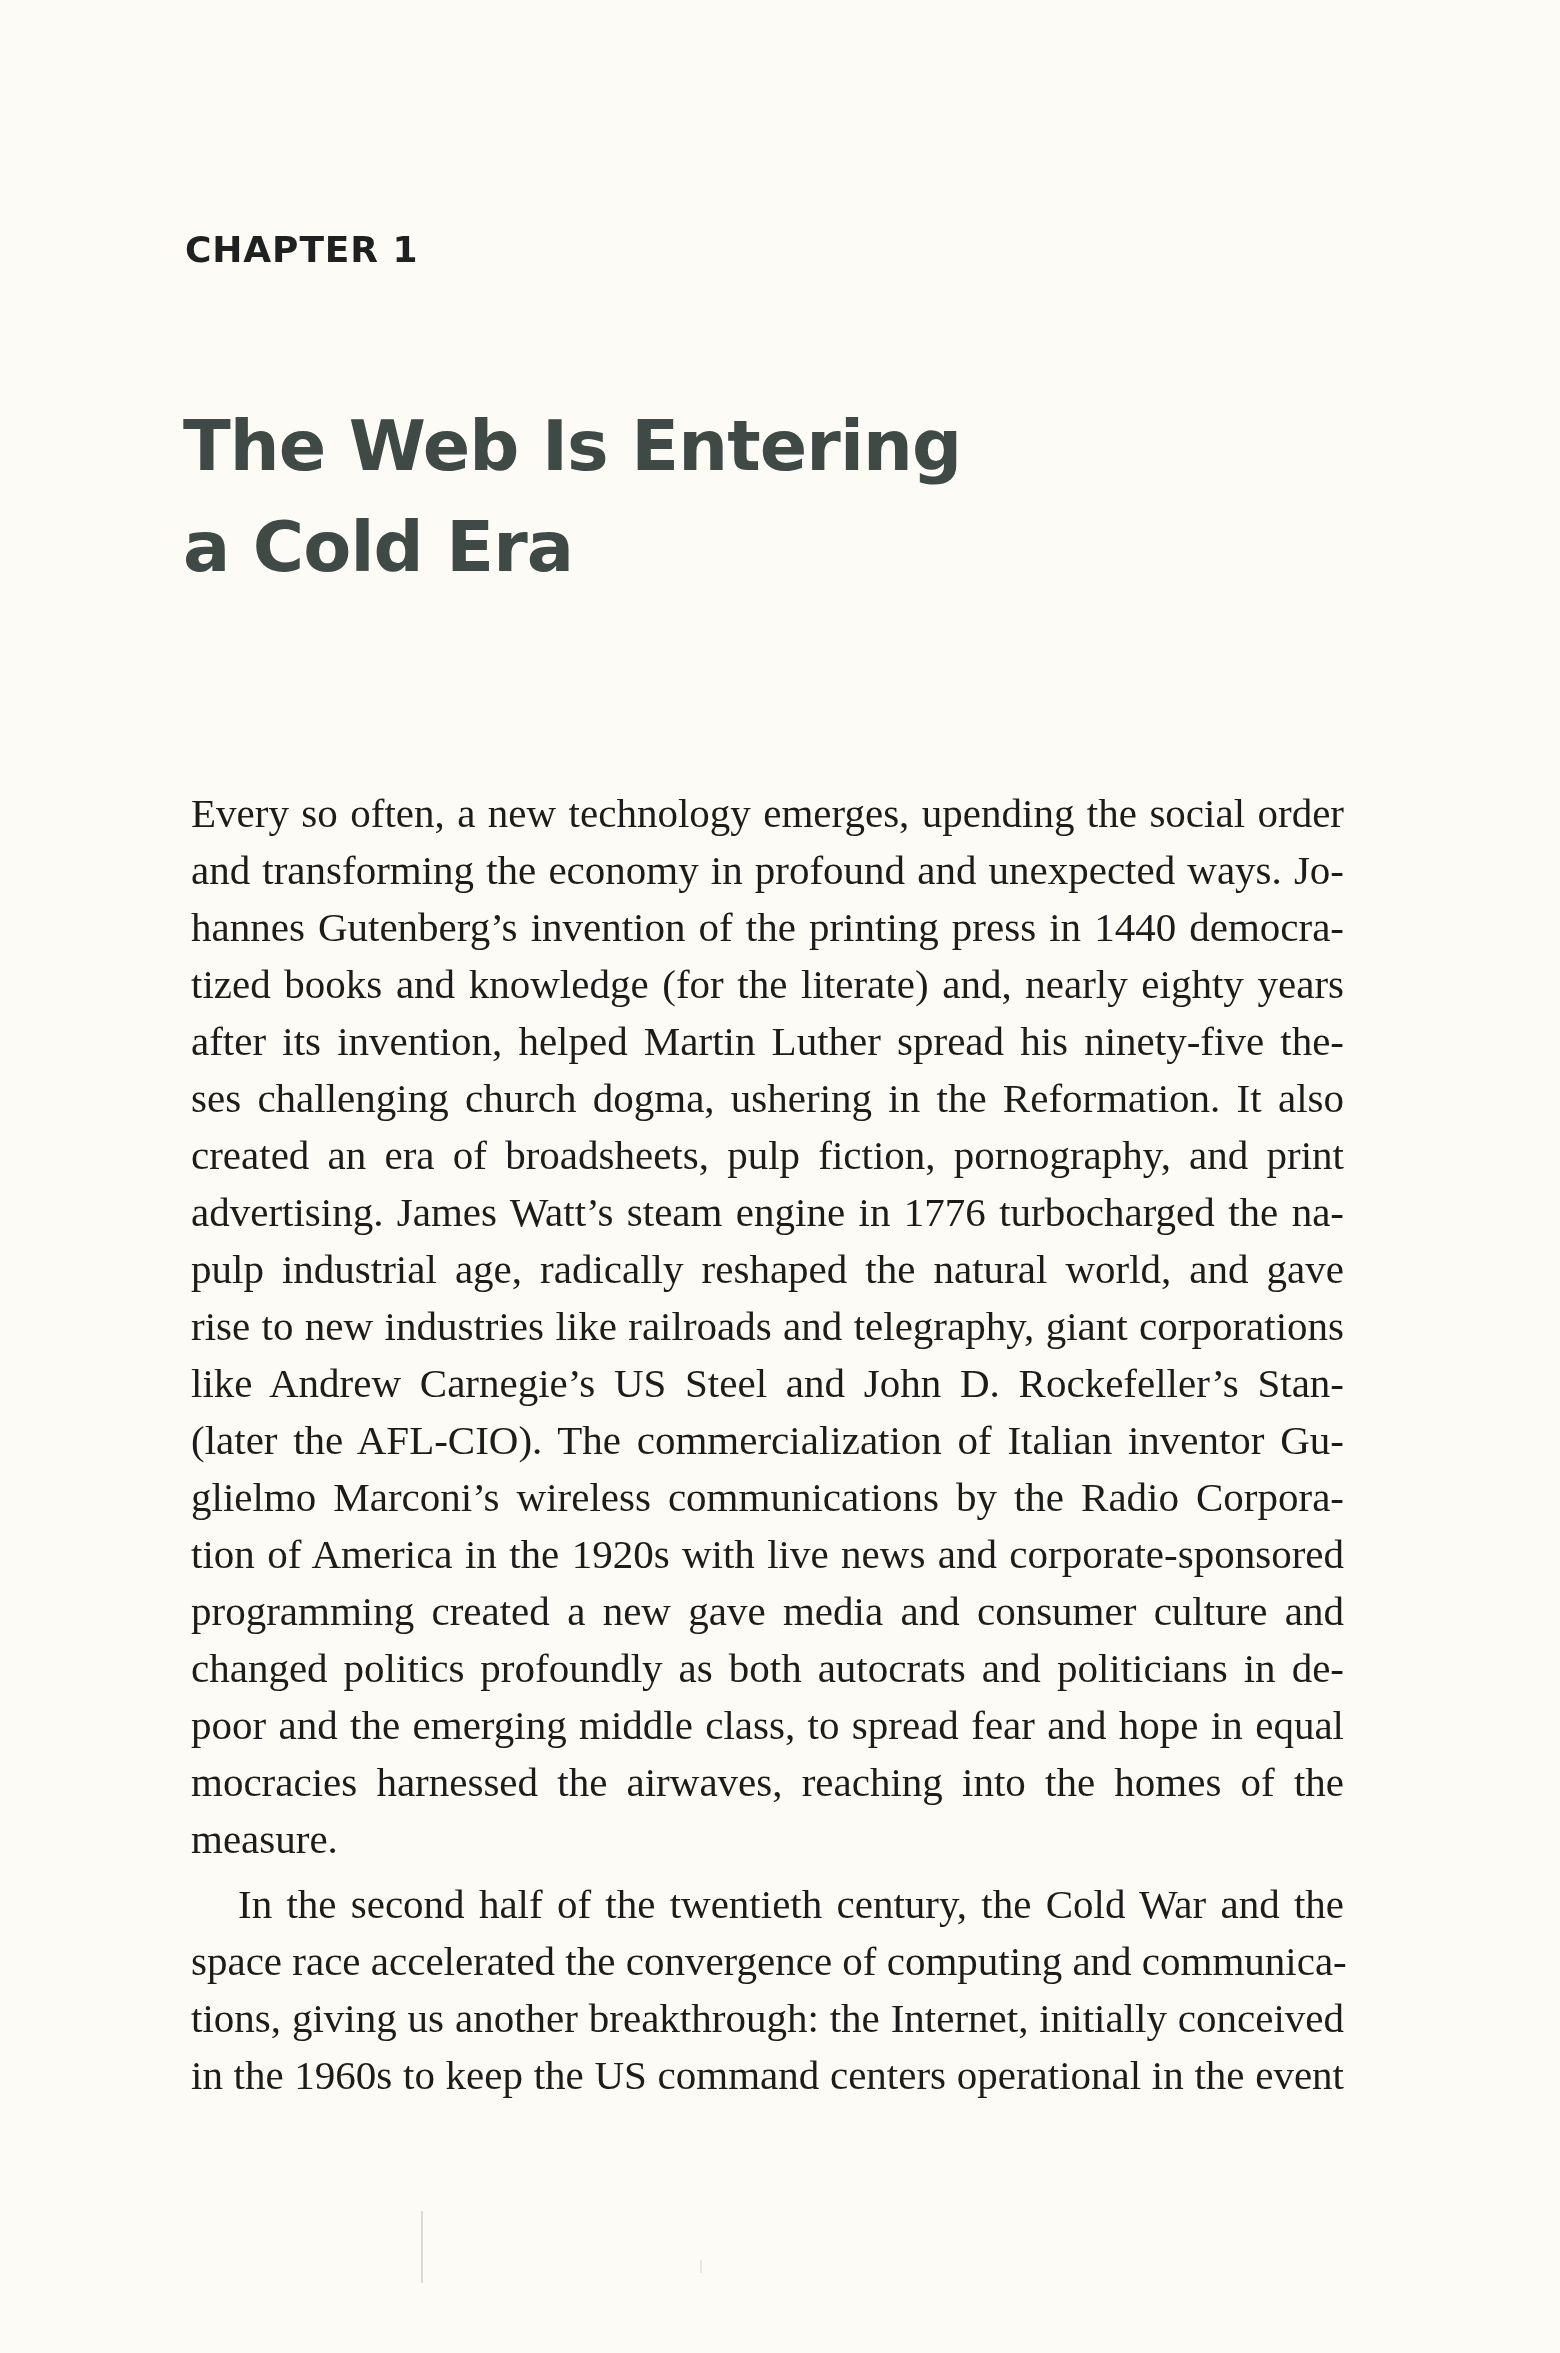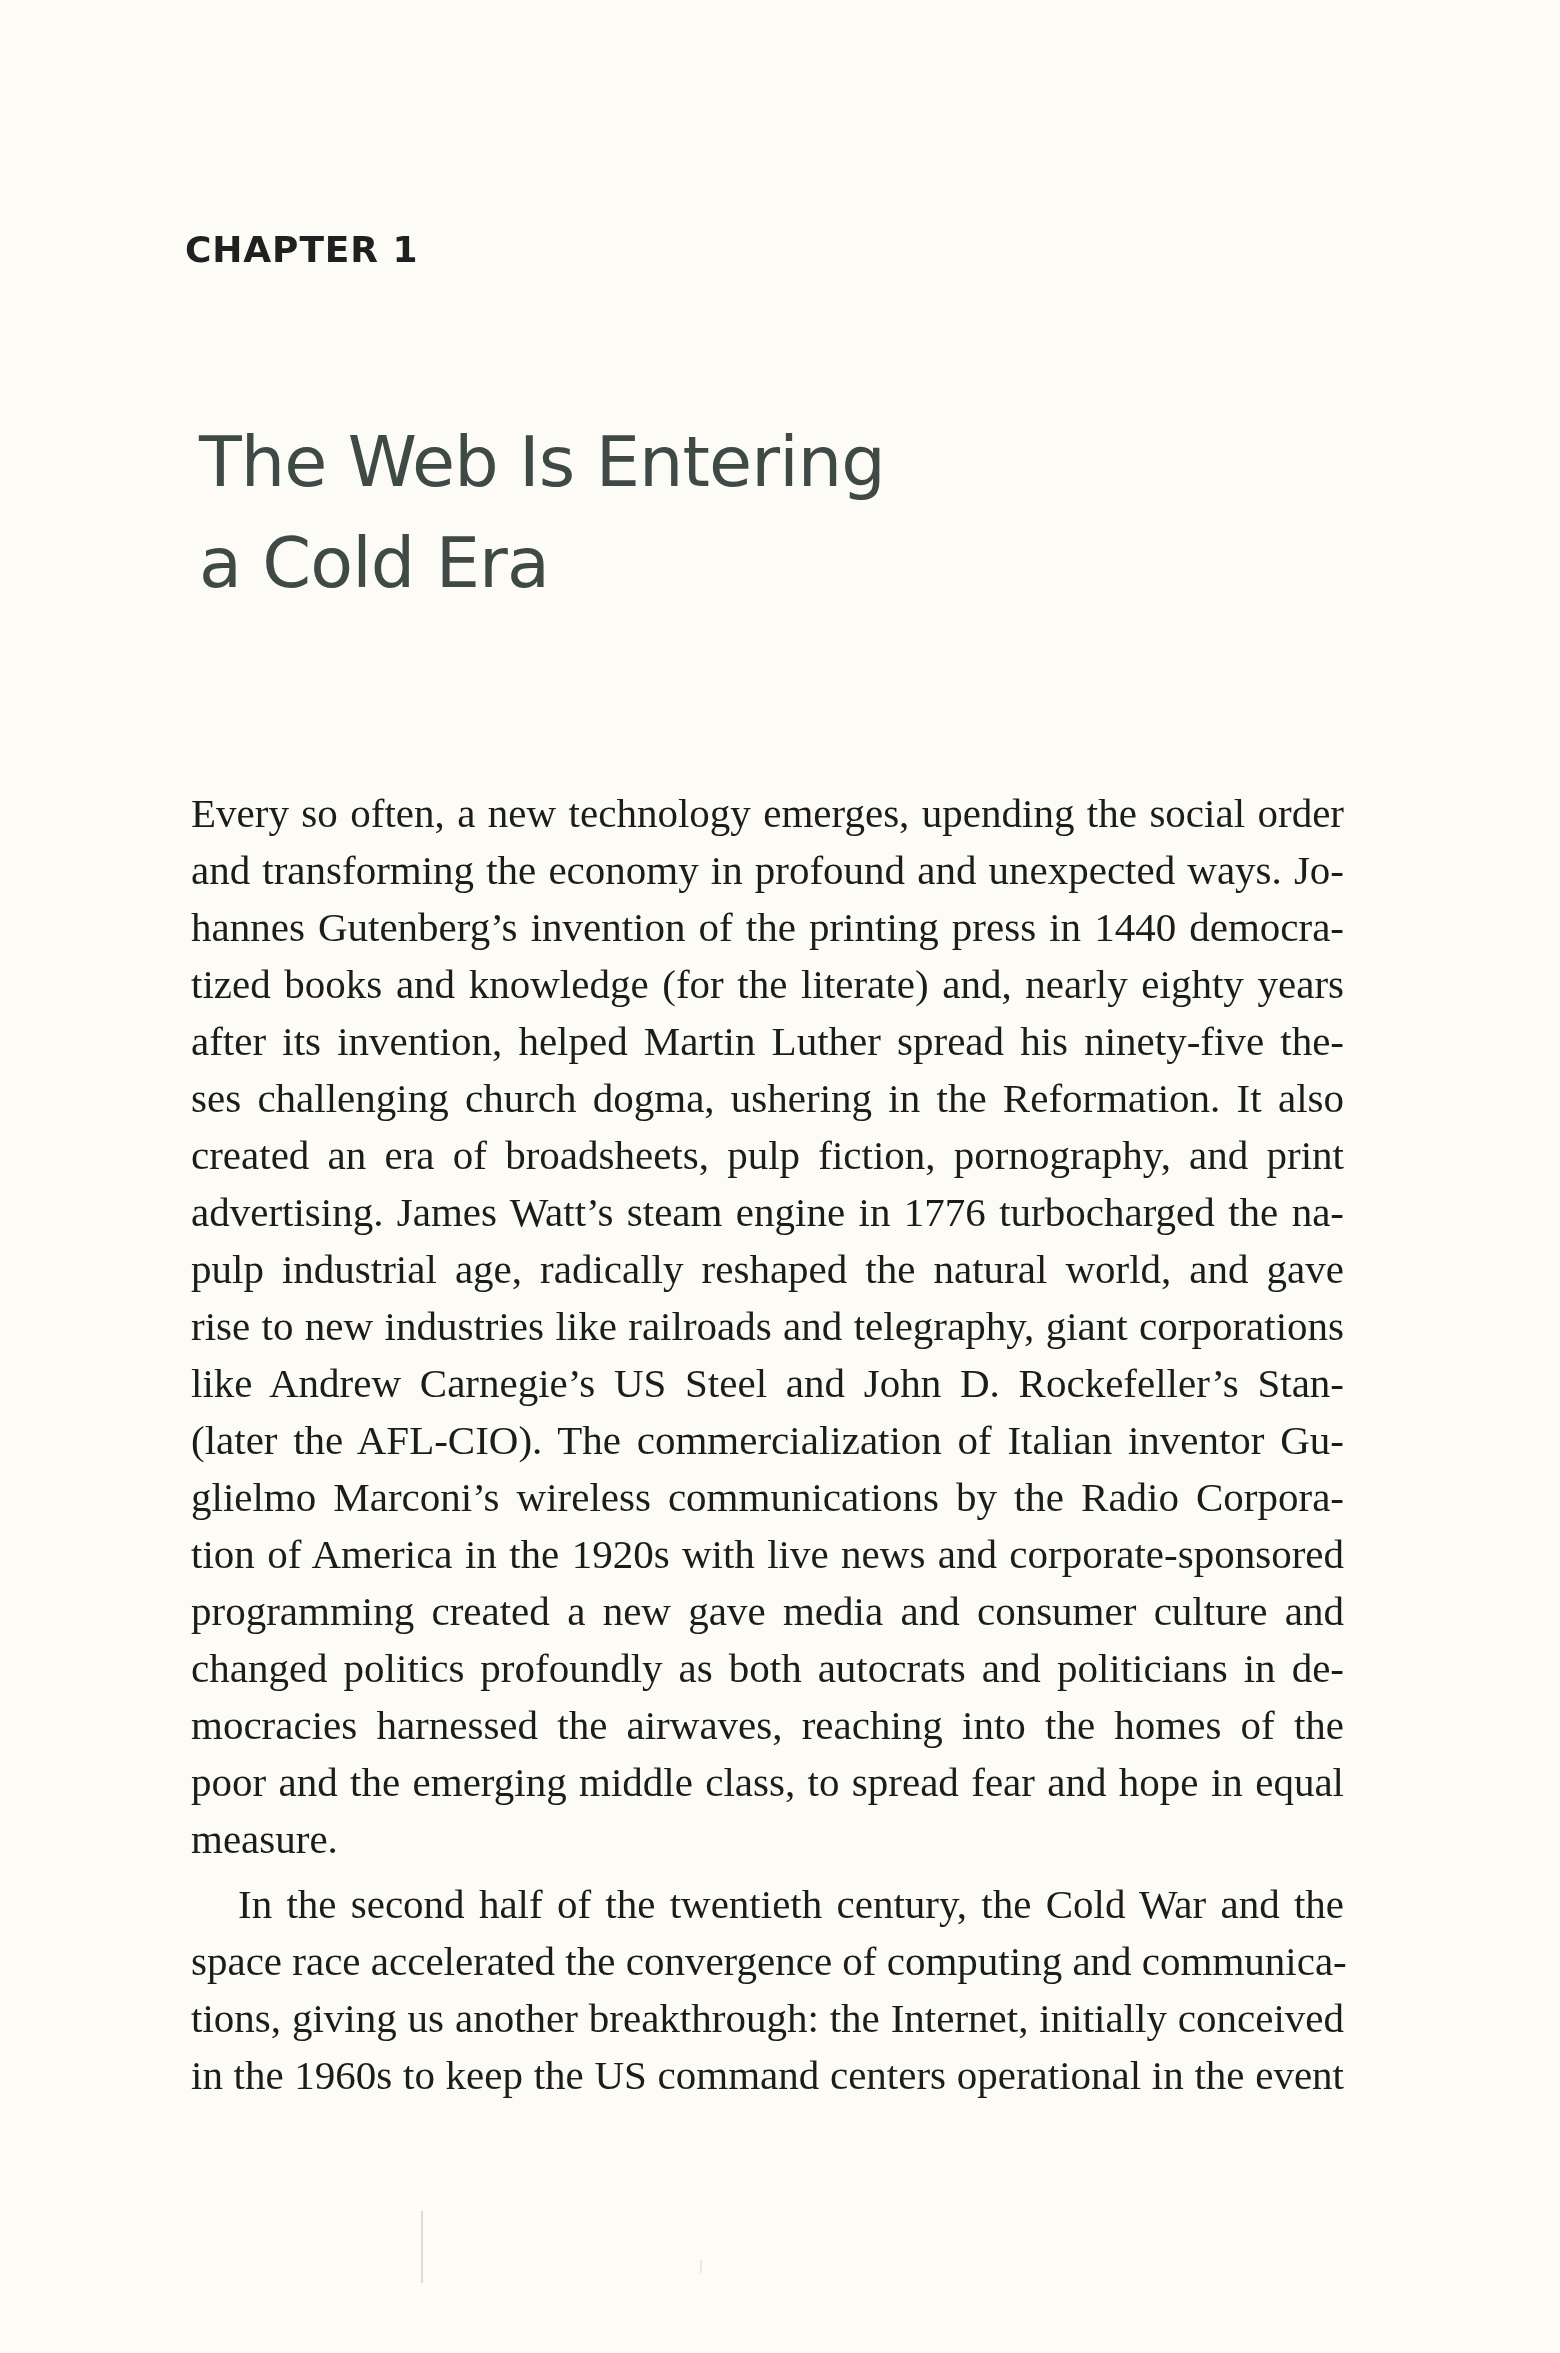--- a/index.html
+++ b/index.html
@@ -29,23 +29,23 @@
       letter-spacing: 0.9px;
       color: #1e2120;
       font-weight: bold;
       line-height: 1;
       margin: 0;
     }
     .chapter-title {
       position: absolute;
       left: 183px;
       top: 396px;
-      margin: 16px;
+      margin: 0;
       font-family: "DejaVu Sans", sans-serif;
-      font-weight: normal;
+      font-weight: bold;
       font-size: 70px;
       line-height: 101px;
       color: #3f4a47;
       letter-spacing: -0.9px;
     }
     .chapter-title span {
       display: block;
     }
     .body-text {
       position: absolute;
@@ -100,22 +100,22 @@
       <span class="line">created an era of broadsheets, pulp fiction, pornography, and print</span>
       <span class="line">advertising. James Watt’s steam engine in 1776 turbocharged the na-</span>
       <span class="line">pulp industrial age, radically reshaped the natural world, and gave</span>
       <span class="line">rise to new industries like railroads and telegraphy, giant corporations</span>
       <span class="line">like Andrew Carnegie’s US Steel and John D. Rockefeller’s Stan-</span>
       <span class="line">(later the AFL-CIO). The commercialization of Italian inventor Gu-</span>
       <span class="line">glielmo Marconi’s wireless communications by the Radio Corpora-</span>
       <span class="line">tion of America in the 1920s with live news and corporate-sponsored</span>
       <span class="line">programming created a new gave media and consumer culture and</span>
       <span class="line">changed politics profoundly as both autocrats and politicians in de-</span>
+      <span class="line">poor and the emerging middle class, to spread fear and hope in equal</span>
       <span class="line">mocracies harnessed the airwaves, reaching into the homes of the</span>
-      <span class="line">poor and the emerging middle class, to spread fear and hope in equal</span>
       <span class="line last">measure.</span>
     </div>
     <div class="paragraph">
       <span class="line indent">In the second half of the twentieth century, the Cold War and the</span>
       <span class="line">space race accelerated the convergence of computing and communica-</span>
       <span class="line">tions, giving us another breakthrough: the Internet, initially conceived</span>
       <span class="line">in the 1960s to keep the US command centers operational in the event</span>
     </div>
   </div>
 

